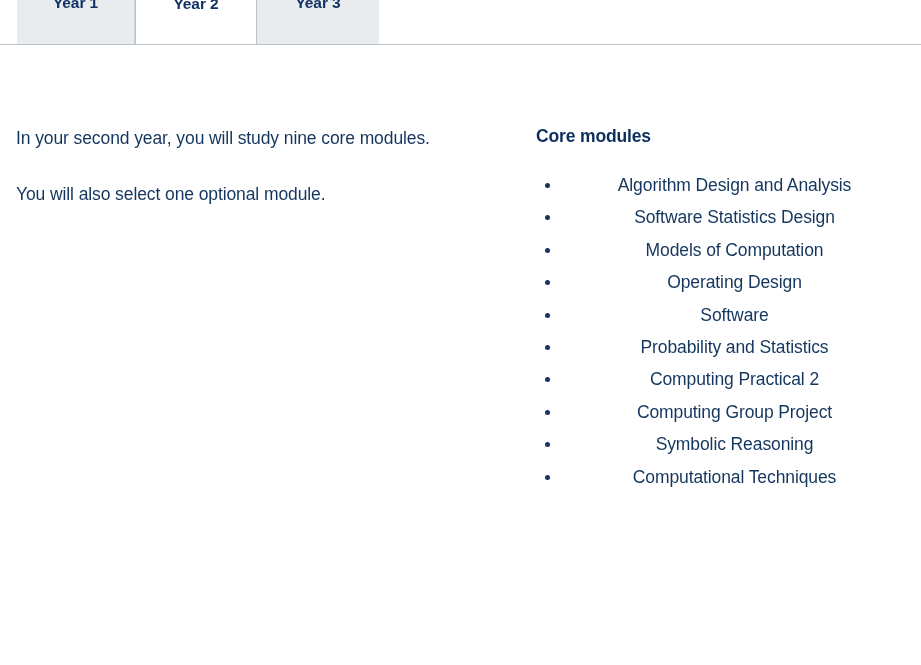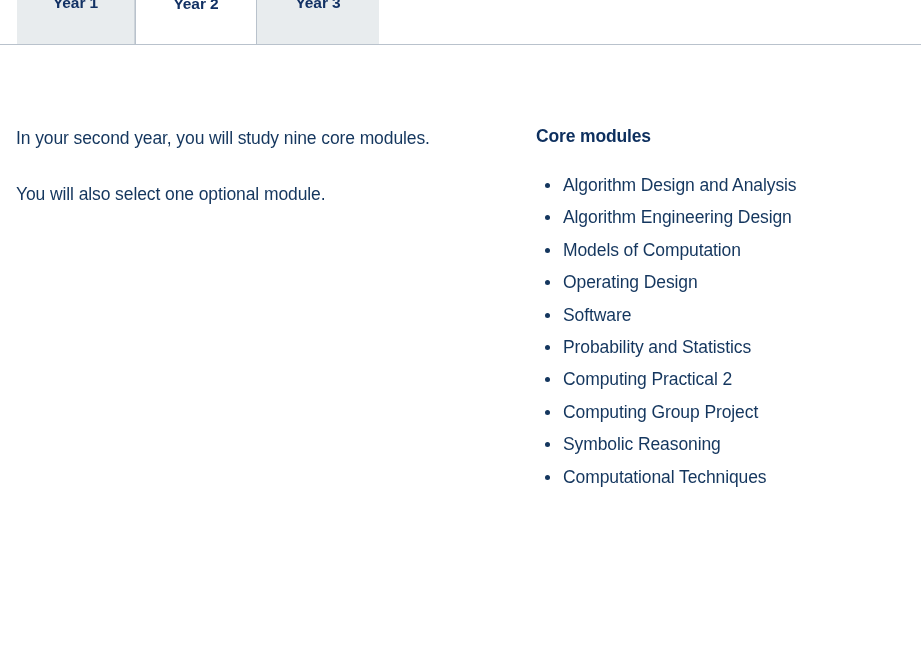--- a/index.html
+++ b/index.html
@@ -114,20 +114,21 @@
     list-style: none;
   }
   .module-list li {
     position: relative;
     font-size: 17.5px;
     line-height: 32.4px;
     color: #14365e;
     padding-left: 27px;
     letter-spacing: -0.1px;
     white-space: nowrap;
+    text-align: center;
   }
   .module-list li::before {
     content: "";
     position: absolute;
     left: 9px;
     top: 14px;
     width: 5px;
     height: 5px;
     border-radius: 50%;
     background: #14365e;
@@ -154,21 +155,21 @@
   <div class="col-left">
     <p class="para">In your second year, you will study nine core modules.</p>
     <p class="para">You will also select one optional module.</p>
   </div>
 
   <div class="col-right">
 
     <h3 class="section-heading">Core modules</h3>
     <ul class="module-list">
       <li>Algorithm Design and Analysis</li>
-      <li>Algorithm Engineering Design</li>
+      <li>Software Statistics Design</li>
       <li>Models of Computation</li>
       <li>Operating Design</li>
       <li>Software</li>
       <li>Probability and Statistics</li>
       <li>Computing Practical 2</li>
       <li>Computing Group Project</li>
     </ul>
 
     <ul class="module-list">
       <li>Symbolic Reasoning</li>

